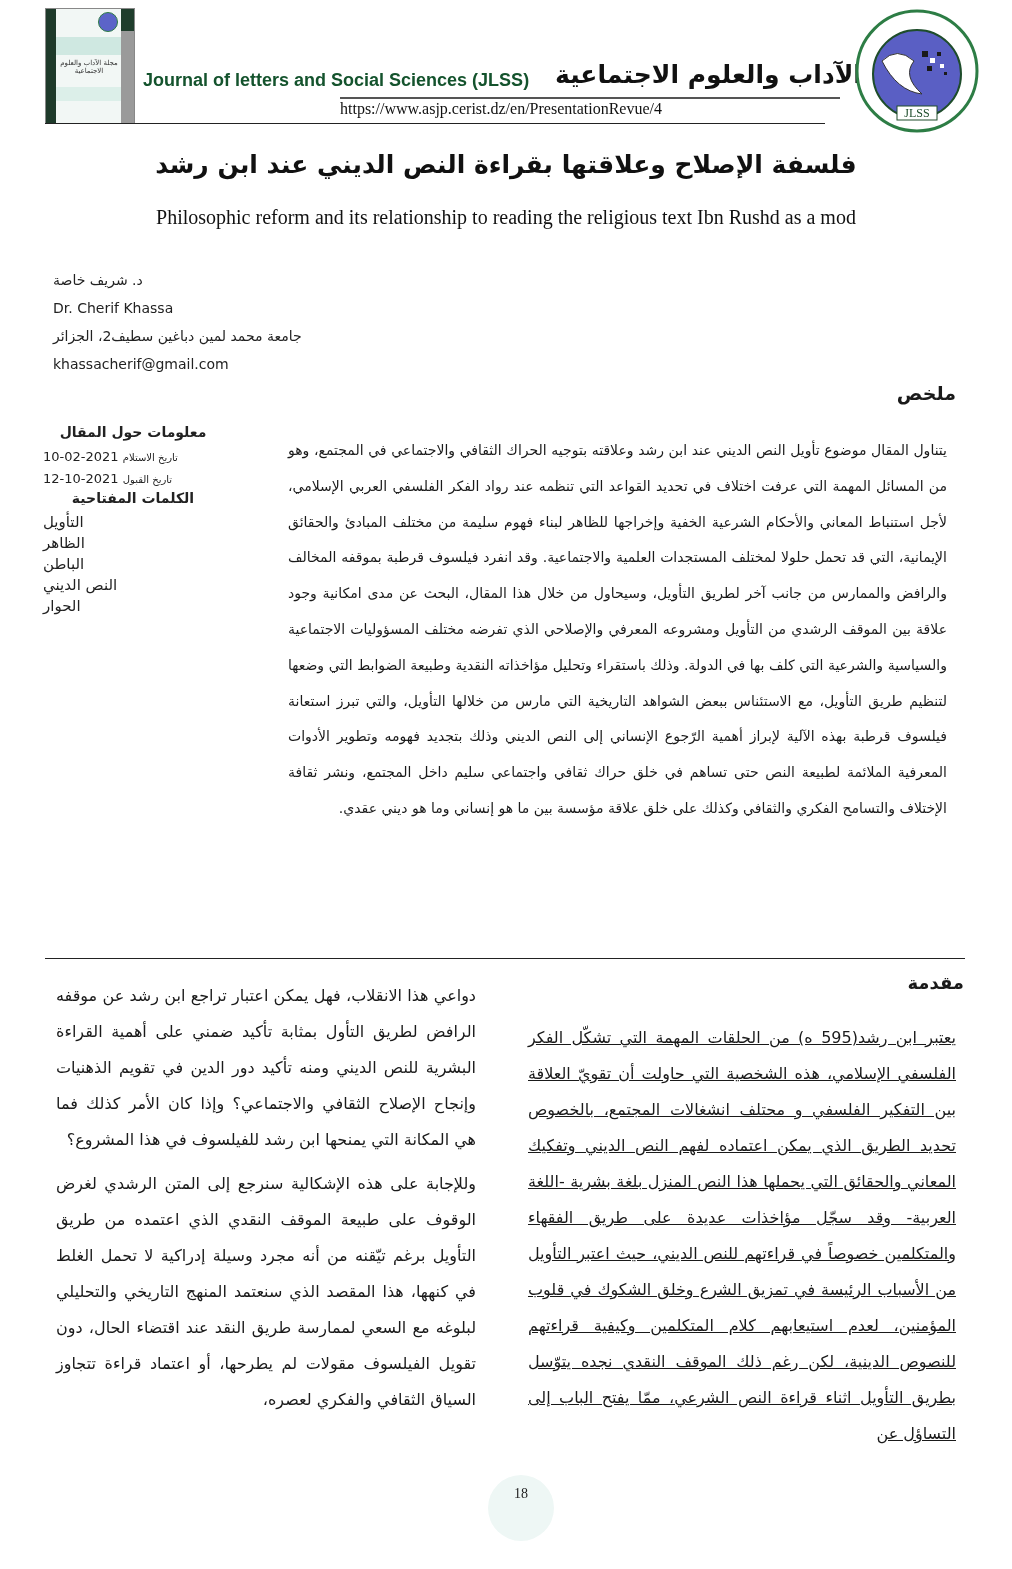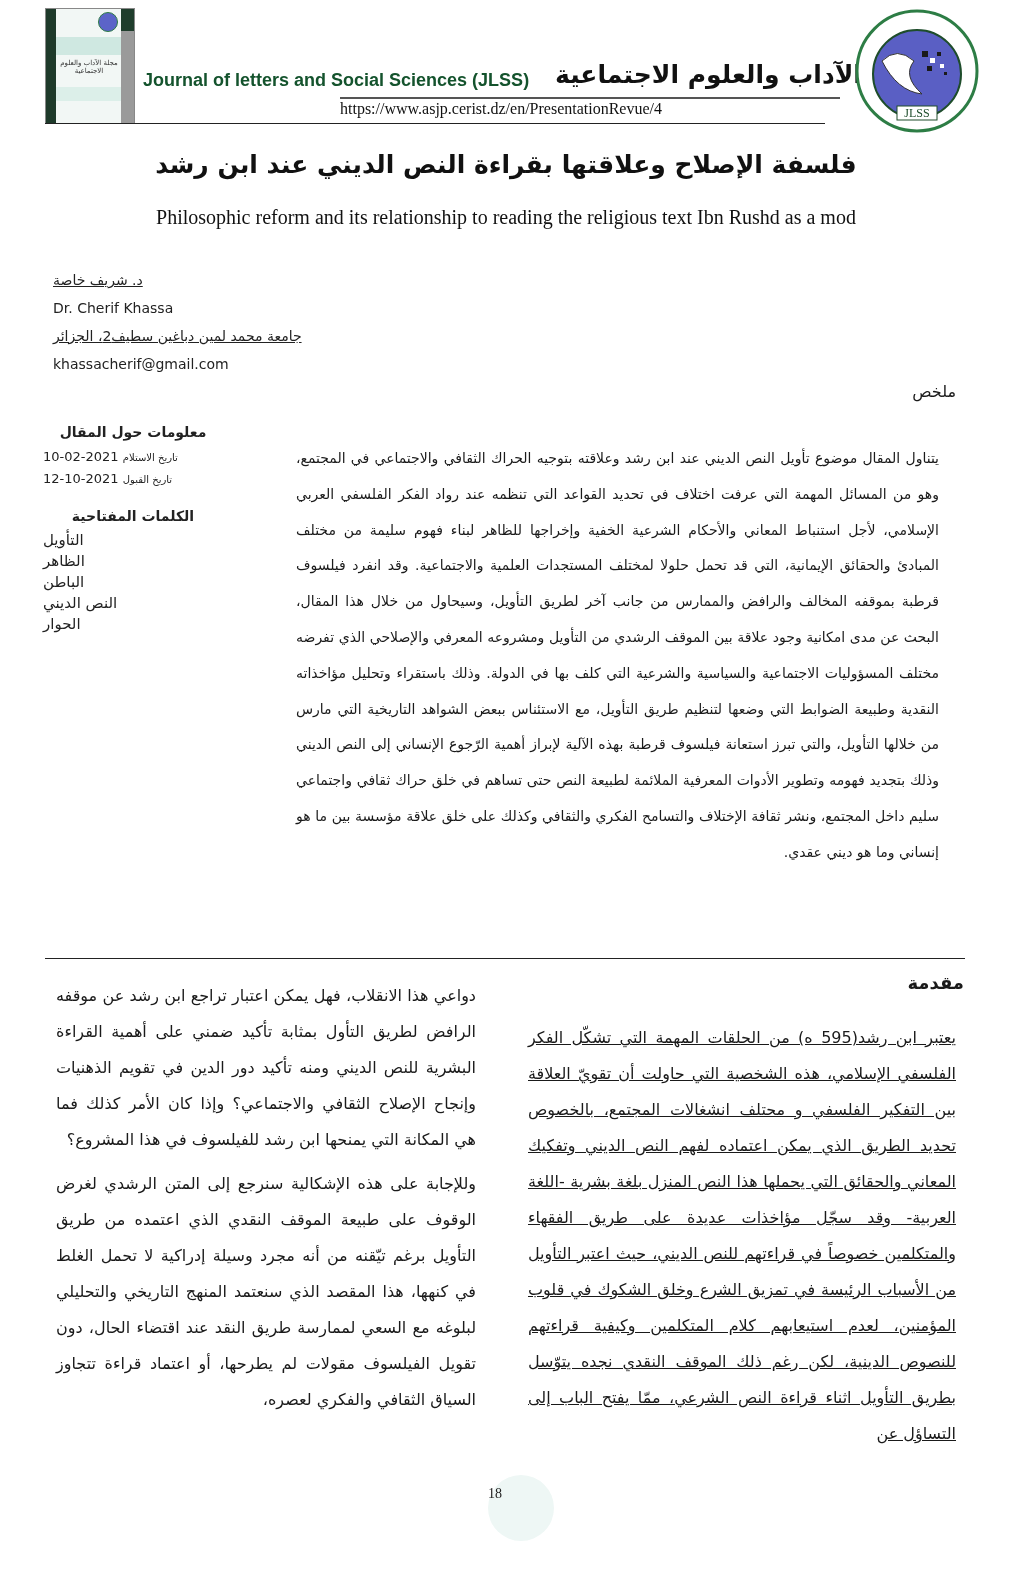--- a/index.html
+++ b/index.html
@@ -22,45 +22,45 @@
   .hline-bottom { left: 45px; top: 123px; width: 780px; height: 1px; background:#222; }
 
   .logo { left: 852px; top: 6px; width: 130px; height: 130px; }
 
   
   .title-ar { left: 0; top: 150px; width: 1012px; text-align: center; font-size: 25px; font-weight: bold; direction: rtl; color:#111; }
   .title-en { left: 0; top: 206px; width: 1012px; text-align: center; font-family: "Liberation Serif", serif; font-size: 20px; color:#111; }
 
   
   .author { left: 53px; top: 266px; font-size: 14px; line-height: 28px; color:#222; }
-  .author .ar { direction: rtl; text-align: left; unicode-bidi: plaintext; text-decoration: underline; }
+  .author .ar { direction: rtl; text-align: left; unicode-bidi: plaintext; }
 
   
   .info { left: 43px; top: 424px; width: 180px; color:#222; }
   .info h4 { margin: 0 0 6px 0; font-size: 14px; font-weight: bold; text-align: center; direction: rtl; unicode-bidi: plaintext; }
   .info .date { font-size: 13px; line-height: 21px; direction: rtl; text-align: left; unicode-bidi: plaintext; }
   .info .date .lbl { font-size: 10px; }
-  .info .kw-title { margin-top: 18px; }
+  .info .kw-title { }
   .info .kw { font-size: 15px; line-height: 21px; direction: rtl; text-align: left; unicode-bidi: plaintext; }
 
   
-  .abstract-heading { right: 56px; top: 382px; font-size: 16px; font-weight: normal; direction: rtl; }
+  .abstract-heading { right: 56px; top: 382px; font-size: 19px; font-weight: bold; direction: rtl; }
   .abstract { left: 280px; top: 425px; width: 675px; direction: rtl; text-align: justify; text-align-last: right; font-size: 14px; line-height: 35.8px; color:#1a1a1a; }
-  .abstract p { margin: 16px; }
+  .abstract p { margin: 8px; }
 
   .divider { left: 45px; top: 958px; width: 920px; height: 1px; background:#222; }
 
   
   .intro-heading { right: 48px; top: 972px; font-size: 18px; font-weight: bold; direction: rtl; }
   .col-right { left: 520px; top: 1012px; width: 444px; direction: rtl; text-align: justify; text-align-last: right; font-size: 16px; line-height: 36px; text-decoration: underline; }
   .col-left { left: 48px; top: 970px; width: 436px; direction: rtl; text-align: justify; text-align-last: right; font-size: 16px; line-height: 36px; }
   .col-right p, .col-left p { margin: 8px; }
 
   .page-num-bg { left: 488px; top: 1475px; width: 66px; height: 66px; border-radius: 50%; background: #eef7f5; }
-  .page-num { left: 488px; top: 1486px; width: 66px; font-family: "Liberation Serif", serif; font-size: 14px; color:#222; }
+  .page-num { left: 488px; top: 1486px; width: 66px; text-align: center; font-family: "Liberation Serif", serif; font-size: 14px; color:#222; }
 </style>
 </head>
 <body>
 
 <div class="abs cover">
   <div class="topdark"></div>
   <div class="logo-mini"></div>
   <div class="band1"></div>
   <div class="band2"></div>
   <div class="ct">مجلة الآداب والعلوم الاجتماعية</div>

